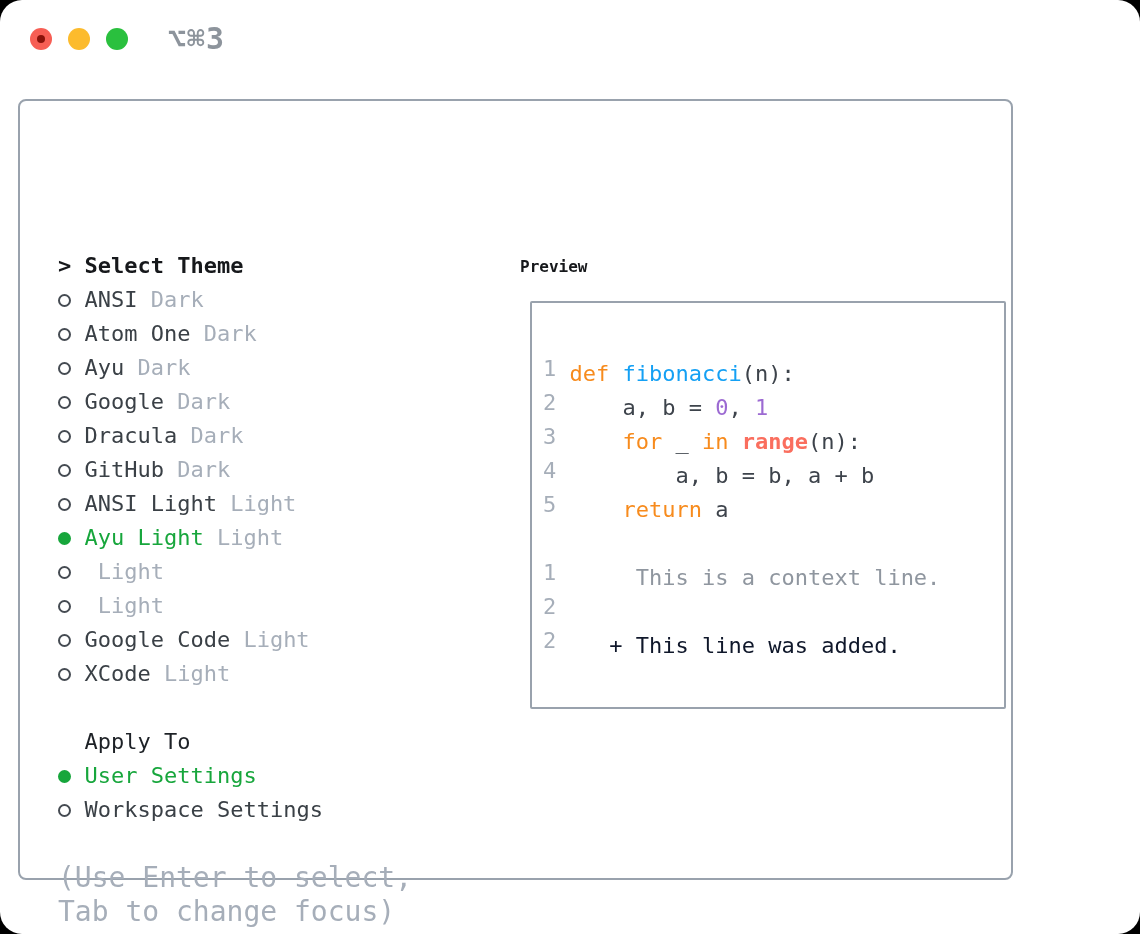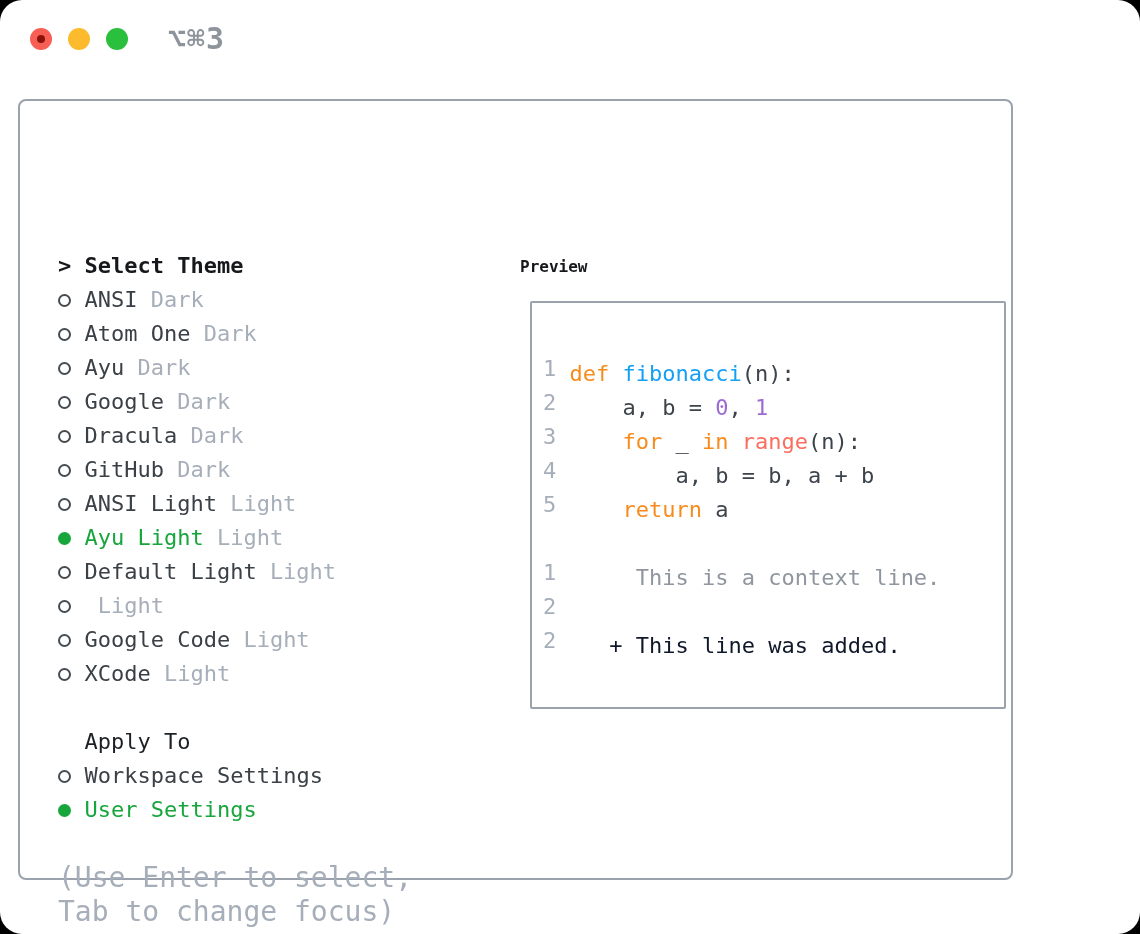--- a/index.html
+++ b/index.html
@@ -58,21 +58,21 @@
     position:absolute;left:510px;top:200px;width:476px;height:408px;
     border:2px solid #99a2ad;border-radius:2px;box-sizing:border-box;
     padding:49px 0 0 11px;overflow:hidden;background:#fff;
   }
   .code-line{height:34px;display:flex;align-items:center;font-size:22px;line-height:34px;white-space:pre;}
   .lnum{width:26.5px;flex:none;color:#a6aeb9;}
   .lcontent{white-space:pre;margin-top:9px;}
   .tk-plain{color:#3d434b;}
   .tk-kw{color:#f78b1d;}
   .tk-fn{color:#14a0f4;}
-  .tk-bi{color:#fa6e5e;}
+  .tk-bi{color:#fa6e5e;font-weight:bold;}
   .tk-num{color:#9c6ad2;}
   .tk-ctx{color:#8f969f;}
   .tk-del{color:#c4301f;}
   .tk-add{color:#0f172a;text-align:center;}
 </style>
 </head>
 <body>
 
 <div class="window">
 
@@ -157,21 +157,20 @@
               <span class="radio"></span>
             </span>
     <span class="opt-name">Ayu Light</span>
     <span class="opt-variant">Light</span>
   </div>
 
   <div class="row">
     <span class="marker-col">
               <span class="radio"></span>
             </span>
-    <span class="opt-name">Default Light</span>
     <span class="opt-variant">Light</span>
   </div>
 
   <div class="row">
     <span class="marker-col">
               <span class="radio"></span>
             </span>
     <span class="opt-variant">Light</span>
   </div>
 
@@ -193,32 +192,32 @@
 </div>
 
       <div class="spacer"></div>
 
       <div class="row">
         <span class="marker-col"></span>
         <span class="apply-title">Apply To</span>
       </div>
 
       <div id="apply-list">
+  <div class="row sel">
+    <span class="marker-col">
+              <span class="radio"></span>
+            </span>
+    <span class="opt-name">User Settings</span>
+  </div>
+
   <div class="row">
     <span class="marker-col">
               <span class="radio"></span>
             </span>
     <span class="opt-name">Workspace Settings</span>
-  </div>
-
-  <div class="row sel">
-    <span class="marker-col">
-              <span class="radio"></span>
-            </span>
-    <span class="opt-name">User Settings</span>
   </div>
 </div>
 
       <div class="spacer"></div>
 
       <div class="help">(Use Enter to select, Tab to change focus)</div>
     </div>
 
     <div class="preview-title">Preview</div>
 

